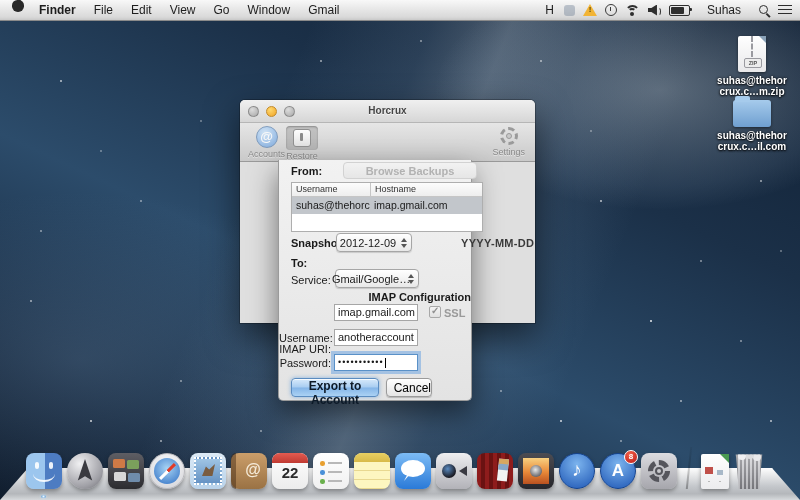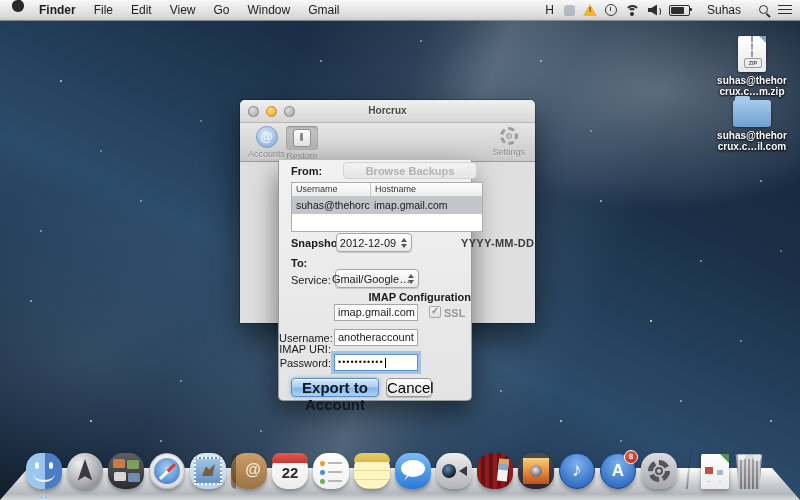--- a/index.html
+++ b/index.html
@@ -144,35 +144,35 @@
   .f-user{top:169px;} .l-user{top:172px;}
   .f-pass{top:194px;border:1px solid #5a91c8;box-shadow:0 0 0 3px rgba(120,170,225,.6);
     letter-spacing:1px;font-size:9px;line-height:15px;} .l-pass{top:197px;}
   .caret{display:inline-block;width:1px;height:10px;background:#000;vertical-align:middle;margin-left:1px;}
   .chk{position:absolute;left:150px;top:146px;width:12px;height:12px;border:1px solid #a8a8a8;border-radius:2px;
     background:linear-gradient(#f4f4f4,#e0e0e0);box-sizing:border-box;}
   .chk::after{content:"✓";position:absolute;left:1px;top:-2px;font-size:10px;font-weight:bold;color:#8e8e8e;}
   .ssl-lbl{left:165px;top:147px;color:#9a9a9a;font-weight:bold;}
   .pass-hint{position:absolute;left:158px;top:165px;width:56px;font-size:9px;line-height:10.5px;color:#3f3f3f;}
   .pass-hint span{display:block;}
-  .btn{position:absolute;top:218px;height:19px;border-radius:4px;font-family:inherit;font-size:15px;
+  .btn{position:absolute;top:218px;height:19px;border-radius:4px;font-family:inherit;font-size:12px;
     border:1px solid #9a9a9a;background:linear-gradient(#ffffff,#e4e4e4);box-shadow:0 1px 1px rgba(0,0,0,.2);padding:0;}
   .btn-export{left:12px;width:88px;font-weight:bold;color:#0d1a28;border-color:#5b8cc0;
     background:linear-gradient(#d7eafb 0%,#a9cdf1 48%,#84b5e8 52%,#abd2f4 100%);
     box-shadow:0 0 4px rgba(110,165,220,.8),inset 0 1px 0 rgba(255,255,255,.8);}
   .btn-cancel{left:107px;width:46px;text-align:right;}
 
   
   .dock{position:absolute;left:0;right:0;bottom:0;height:62px;z-index:40;}
   .shelf{position:absolute;left:0;right:0;bottom:0;height:31px;
     clip-path:polygon(3.5% 0,96.5% 0,100% 100%,0 100%);
     background:linear-gradient(#fbfbfb,#c5c8cc 55%,#b4b7bb 80%,#d6d9dc);
     border-top:1px solid rgba(255,255,255,.9);box-shadow:0 -1px 0 rgba(0,0,0,.2);}
   .dockicons{position:absolute;left:26px;right:10px;bottom:11px;display:flex;align-items:flex-end;gap:5px;}
-  .dock-item{position:relative;width:36px;height:36px;border-radius:15px;flex:0 0 auto;box-shadow:0 2px 4px rgba(0,0,0,.35);}
+  .dock-item{position:relative;width:36px;height:36px;border-radius:8px;flex:0 0 auto;box-shadow:0 2px 4px rgba(0,0,0,.35);}
   .ddiv{width:2px;height:42px;margin:0 6px;background:linear-gradient(rgba(0,0,0,.05),rgba(0,0,0,.3));transform:skewX(-6deg);box-shadow:none;flex:0 0 auto;}
   .ic-finder{background:linear-gradient(90deg,#9cc6ee 0 52%,#4d7cc2 52% 100%);}
   .ic-finder::after{content:"";position:absolute;left:7px;bottom:7px;width:22px;height:14px;
     border:2px solid rgba(255,255,255,.9);border-top:none;border-left:none;border-right:none;border-radius:50%;}
   .ic-finder::before{content:"";position:absolute;left:9px;top:9px;width:4px;height:7px;border-radius:2px;background:rgba(255,255,255,.9);
     box-shadow:14px 0 0 rgba(255,255,255,.9);}
   .ic-launchpad{background:radial-gradient(circle at 35% 30%,#f0f0f2,#a2a2a8 65%,#6e6e74);border-radius:50%;}
   .ic-launchpad::after{content:"";position:absolute;left:10px;top:6px;width:16px;height:24px;background:#3a3a40;
     clip-path:polygon(50% 0,78% 55%,95% 90%,50% 72%,5% 90%,22% 55%);}
   .ic-mission{background:linear-gradient(#5e5e64,#2c2c30);}

